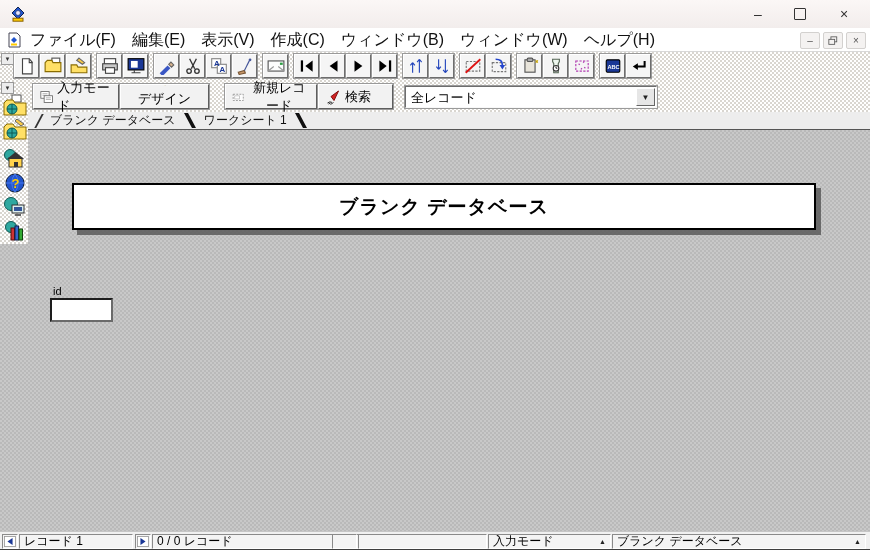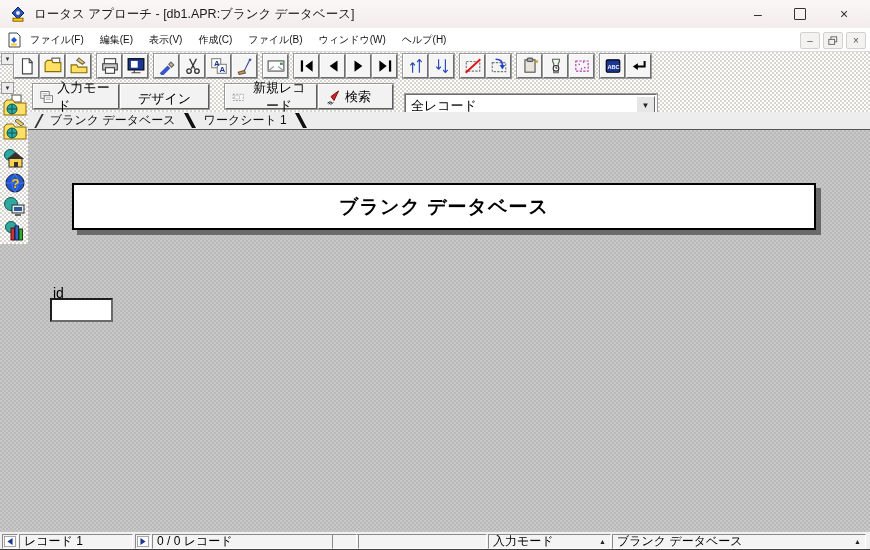--- a/index.html
+++ b/index.html
@@ -12,56 +12,56 @@
   #titlebar{position:absolute;left:0;top:0;width:870px;height:28px;background:linear-gradient(#fbf7f6,#f2edec);display:flex;align-items:center;}
   #titlebar .appicon{margin-left:10px;width:16px;height:16px;}
   #titlebar .title{margin-left:8px;font-size:12.5px;color:#1b1b1b;}
   .winbtn{position:absolute;top:0;width:42px;height:28px;display:flex;align-items:center;justify-content:center;color:#333;font-size:14px;}
   #btn-min{left:737px;} #btn-max{left:779px;} #btn-close{left:821px;width:46px;}
   .maxbox{width:10px;height:10px;border:1.2px solid #333;border-radius:1px;display:inline-block;}
 
   
   #menubar{position:absolute;left:0;top:28px;width:870px;height:24px;background:#ffffff;border-bottom:1px solid #d8d8d8;display:flex;align-items:center;box-sizing:border-box;}
   #menubar .docicon{margin-left:6px;width:16px;height:16px;}
-  .menu-item{font-size:10px;color:#111;padding:0 8px;line-height:23px;}
+  .menu-item{font-size:16px;color:#111;padding:0 8px;line-height:23px;}
   #mdi-controls{position:absolute;right:4px;top:4px;display:flex;gap:3px;}
   .mdibtn{width:18px;height:15px;background:#f4f2f1;border:1px solid #d3d1cf;border-radius:2px;display:flex;align-items:center;justify-content:center;font-size:10px;color:#555;}
 
   
   #toolbar1{position:absolute;left:0;top:52px;width:870px;height:28px;display:flex;align-items:center;padding-left:14px;box-sizing:border-box;}
   .tbtn{width:25px;height:24px;background:#f5f5f5;border:1px solid;border-color:#ffffff #6e6e6e #6e6e6e #ffffff;box-shadow:0 0 0 1px #9a9a9a;display:flex;align-items:center;justify-content:center;margin-right:1px;box-sizing:border-box;}
   .tb-sep{width:5px;height:24px;}
   .handle{position:absolute;left:1px;width:11px;height:10px;background:#ececec;border:1px solid #9a9a9a;font-size:6px;color:#333;display:flex;align-items:center;justify-content:center;}
   #handle1{top:1px;} 
 
   
   #toolbar2{position:absolute;left:0;top:80px;width:870px;height:32px;}
   .abtn{position:absolute;top:4px;height:25px;background:#f2f2f2;border:1px solid;border-color:#ffffff #5e5e5e #5e5e5e #ffffff;box-shadow:0 0 0 1px #9a9a9a;display:flex;align-items:center;gap:4px;padding:0 6px;font-size:13px;color:#000;box-sizing:border-box;}
   #abtn0{left:33px;width:86px;} #abtn1{left:120px;width:89px;flex-direction:column;} #abtn2{left:225px;width:92px;text-align:center;} #abtn3{left:318px;width:75px;}
-  #combo{position:absolute;left:405px;top:6px;width:252px;height:22px;background:#fff;border:1px solid;border-color:#6e6e6e #f8f8f8 #f8f8f8 #6e6e6e;box-shadow:0 0 0 1px #9a9a9a;box-sizing:border-box;margin-top:8px;}
+  #combo{position:absolute;left:405px;top:6px;width:252px;height:22px;background:#fff;border:1px solid;border-color:#6e6e6e #f8f8f8 #f8f8f8 #6e6e6e;box-shadow:0 0 0 1px #9a9a9a;box-sizing:border-box;}
   #combo .val{position:absolute;left:5px;top:2px;font-size:13px;color:#000;}
   #combo .arrow{position:absolute;right:1px;top:1px;width:19px;height:18px;background:#e6e6e6;border:1px solid;border-color:#fff #666 #666 #fff;font-size:8px;color:#222;display:flex;align-items:center;justify-content:center;box-sizing:border-box;}
 
   
   #tabbar{position:absolute;left:28px;top:112px;width:842px;height:18px;background:#ededed;border-bottom:1px solid #555;display:flex;align-items:center;box-sizing:border-box;}
   .diag-thin{width:2px;height:14px;background:#333;transform:skewX(-28deg);margin:0 4px 0 10px;}
   .diag-thick{width:4px;height:15px;background:#111;transform:skewX(28deg);margin:0 6px;}
   .tab-label{font-size:12px;color:#111;padding:0 6px;}
 
   
   #sidebar{position:absolute;left:0;top:80px;width:28px;height:164px;}
   #sidebar{background:conic-gradient(#ffffff 25%,#d9d6d0 25% 50%,#ffffff 50% 75%,#d9d6d0 75%);background-size:4px 4px;}
   .side-icon{position:absolute;left:3px;width:24px;height:22px;}
   #handle2{top:2px;}
 
   
   #canvas{position:absolute;left:0;top:130px;width:870px;height:401px;}
   #form-title-box{position:absolute;left:72px;top:53px;width:744px;height:47px;background:#ffffff;border:2px solid #000;box-shadow:5px 5px 0 rgba(96,96,96,.9);display:flex;align-items:center;justify-content:center;box-sizing:border-box;}
   #form-title-box .t{font-size:19px;font-weight:bold;color:#000;letter-spacing:1px;}
-  #field-label{position:absolute;left:53px;top:155px;font-size:14px;color:#000;}
+  #field-label{position:absolute;left:53px;top:155px;font-size:11px;color:#000;}
   #field-input{position:absolute;left:50px;top:168px;width:63px;height:24px;background:#fff;border:2px solid;border-color:#1d1d1d #6a6a6a #6a6a6a #1d1d1d;box-sizing:border-box;}
 
   
   #statusbar{position:absolute;left:0;top:531px;width:870px;height:19px;background:#f0f0f0;border-top:1px solid #c6c6c6;box-sizing:border-box;}
   .panel{position:absolute;top:2px;height:15px;background:#f4f4f4;border:1px solid;border-color:#8a8a8a #ffffff #ffffff #8a8a8a;box-sizing:border-box;display:flex;align-items:center;font-size:12px;color:#000;padding:0 4px;}
   .panel .pop{margin-left:auto;font-size:7px;color:#222;line-height:1;}
   #sp-prev{left:2px;width:16px;padding:0 1px;} 
   #sp-record{left:19px;width:114px;text-align:right;}
   #sp-next{left:135px;width:16px;padding:0 1px;}
   #sp-count{left:152px;width:211px;}
@@ -74,21 +74,20 @@
 </head>
 <body>
 <div id="app">
 
   <div id="titlebar">
     <svg class="appicon" viewBox="0 0 16 16">
         <path d="M8 1l6 6-6 6-6-6z" fill="#2255cc" stroke="#11244f"></path>
         <circle cx="8" cy="7" r="2.4" fill="#e8e8ff" stroke="#11244f" stroke-width="0.6"></circle>
         <rect x="3" y="12.2" width="10" height="3" fill="#ffcc00" stroke="#8a6100"></rect>
       </svg>
-    <span class="title">ロータス アプローチ - [db1.APR:ブランク データベース]</span>
     <div class="winbtn" id="btn-min">
         <span>–</span>
       </div>
     <div class="winbtn" id="btn-max">
         <span class="maxbox"></span>
       </div>
     <div class="winbtn" id="btn-close">
         <span>×</span>
       </div>
   </div>
@@ -96,21 +95,21 @@
   <div id="menubar">
     <svg class="docicon" viewBox="0 0 16 16">
         <path d="M3 1h8l3 3v11H3z" fill="#fff" stroke="#445"></path>
         <path d="M5 8l3-3 3 3-3 3z" fill="#2255cc"></path>
         <rect x="5" y="11.5" width="6" height="2" fill="#ffcc00"></rect>
       </svg>
     <span class="menu-item">ファイル(F)</span>
     <span class="menu-item">編集(E)</span>
     <span class="menu-item">表示(V)</span>
     <span class="menu-item">作成(C)</span>
-    <span class="menu-item">ファイル(B)</span>
+    <span class="menu-item">ウィンドウ(B)</span>
     <span class="menu-item">ウィンドウ(W)</span>
     <span class="menu-item">ヘルプ(H)</span>
     <div id="mdi-controls">
       <div class="mdibtn">
           <span>–</span>
         </div>
       <div class="mdibtn">
           <svg width="10" height="10" viewBox="0 0 12 12">
             <rect x="3.5" y="1" width="7" height="6" fill="none" stroke="#555"></rect>
             <rect x="1" y="4" width="7" height="6" fill="#f4f2f1" stroke="#555"></rect>

